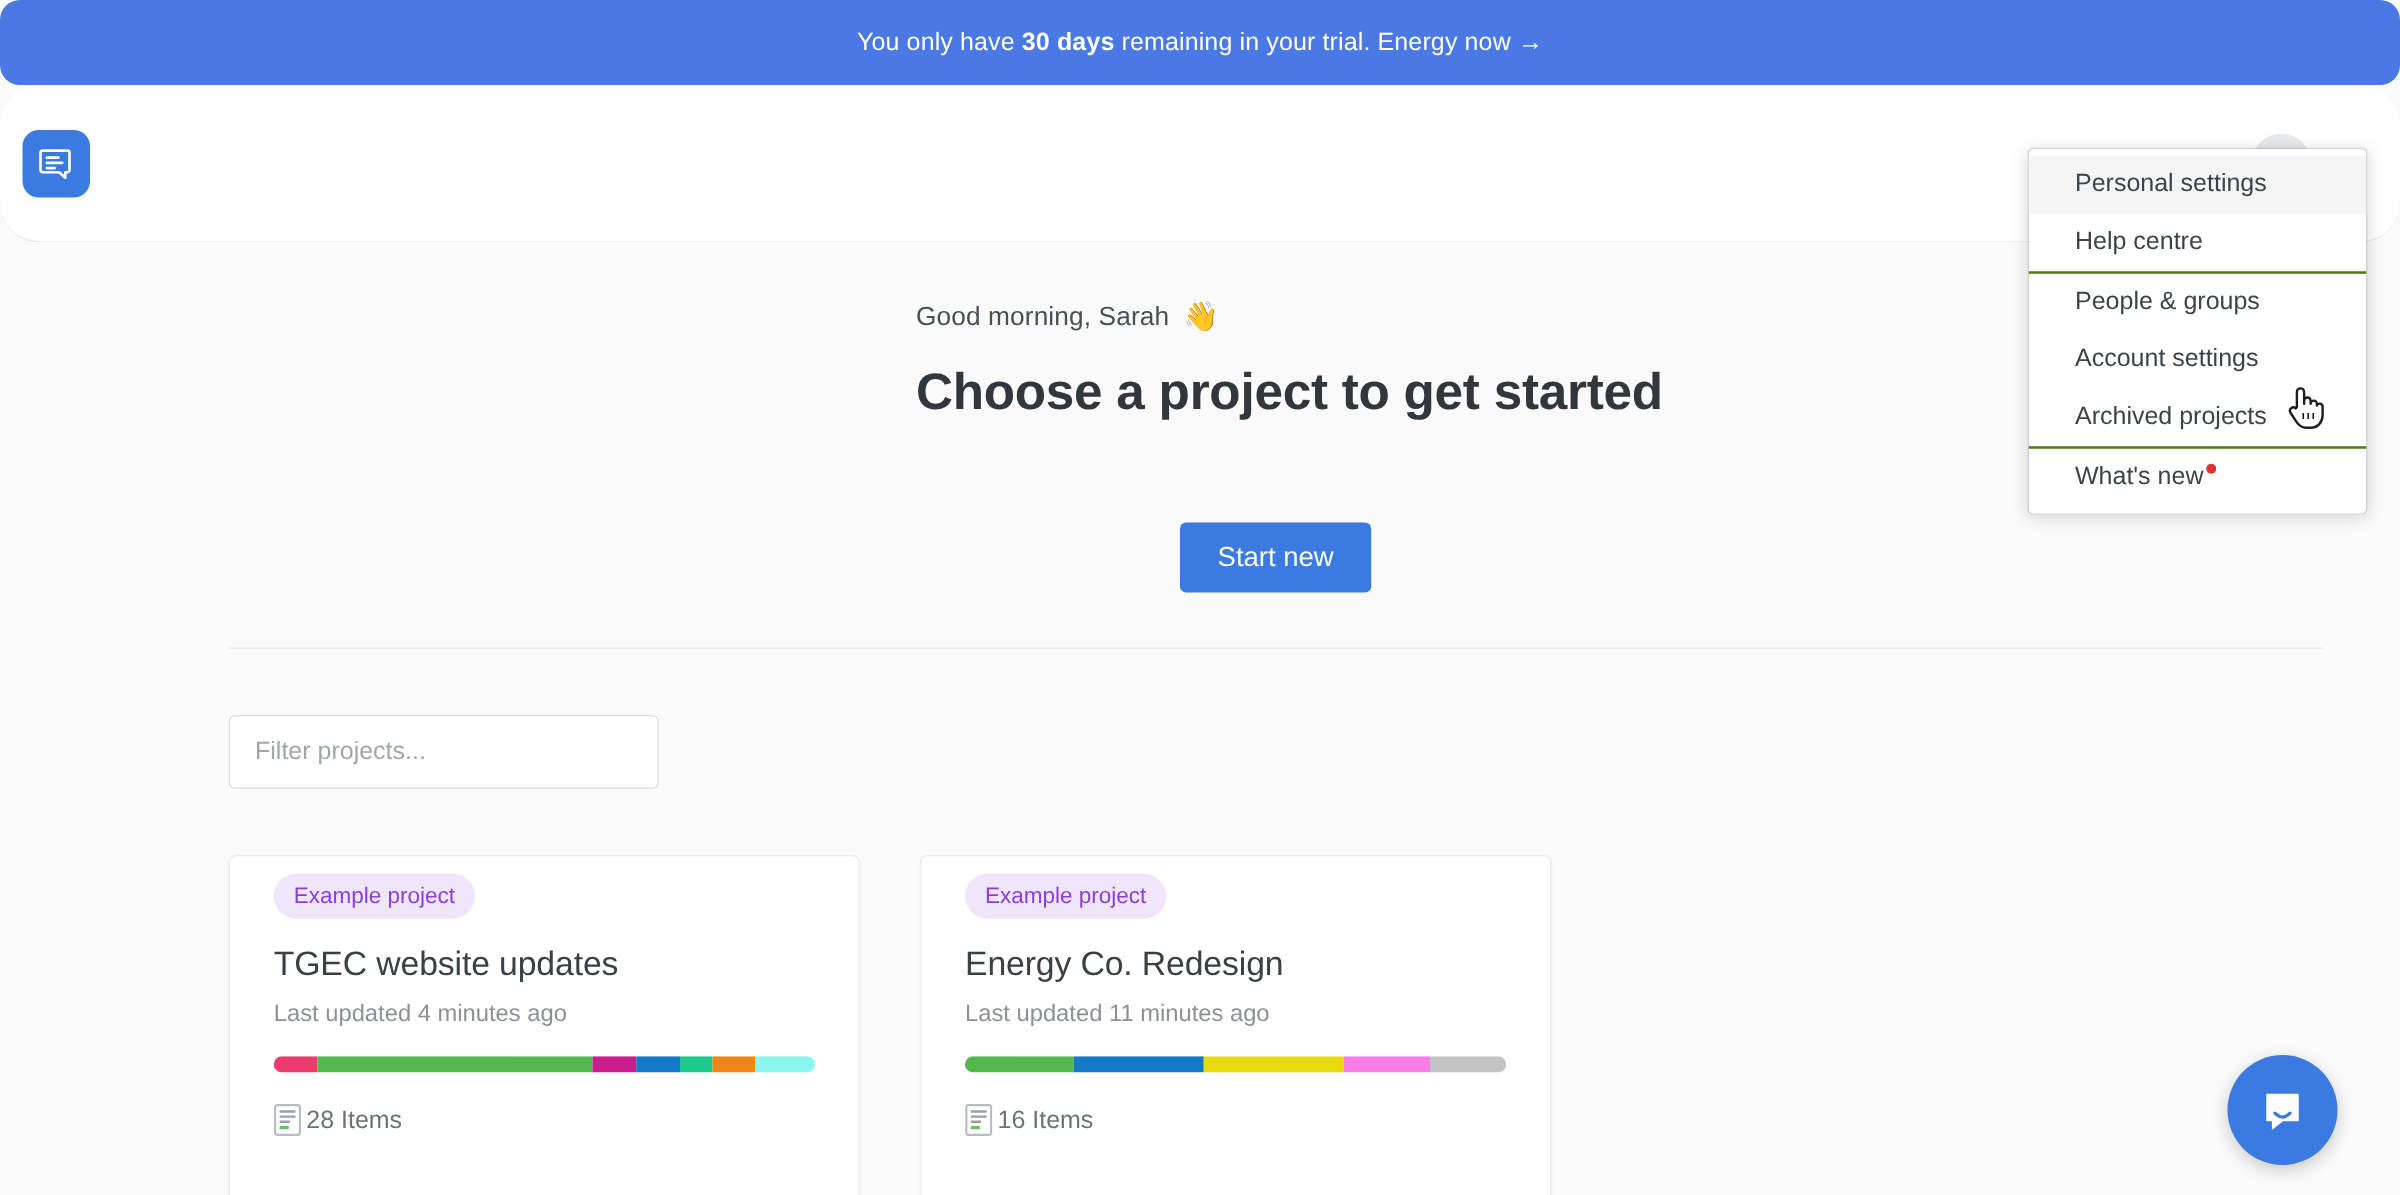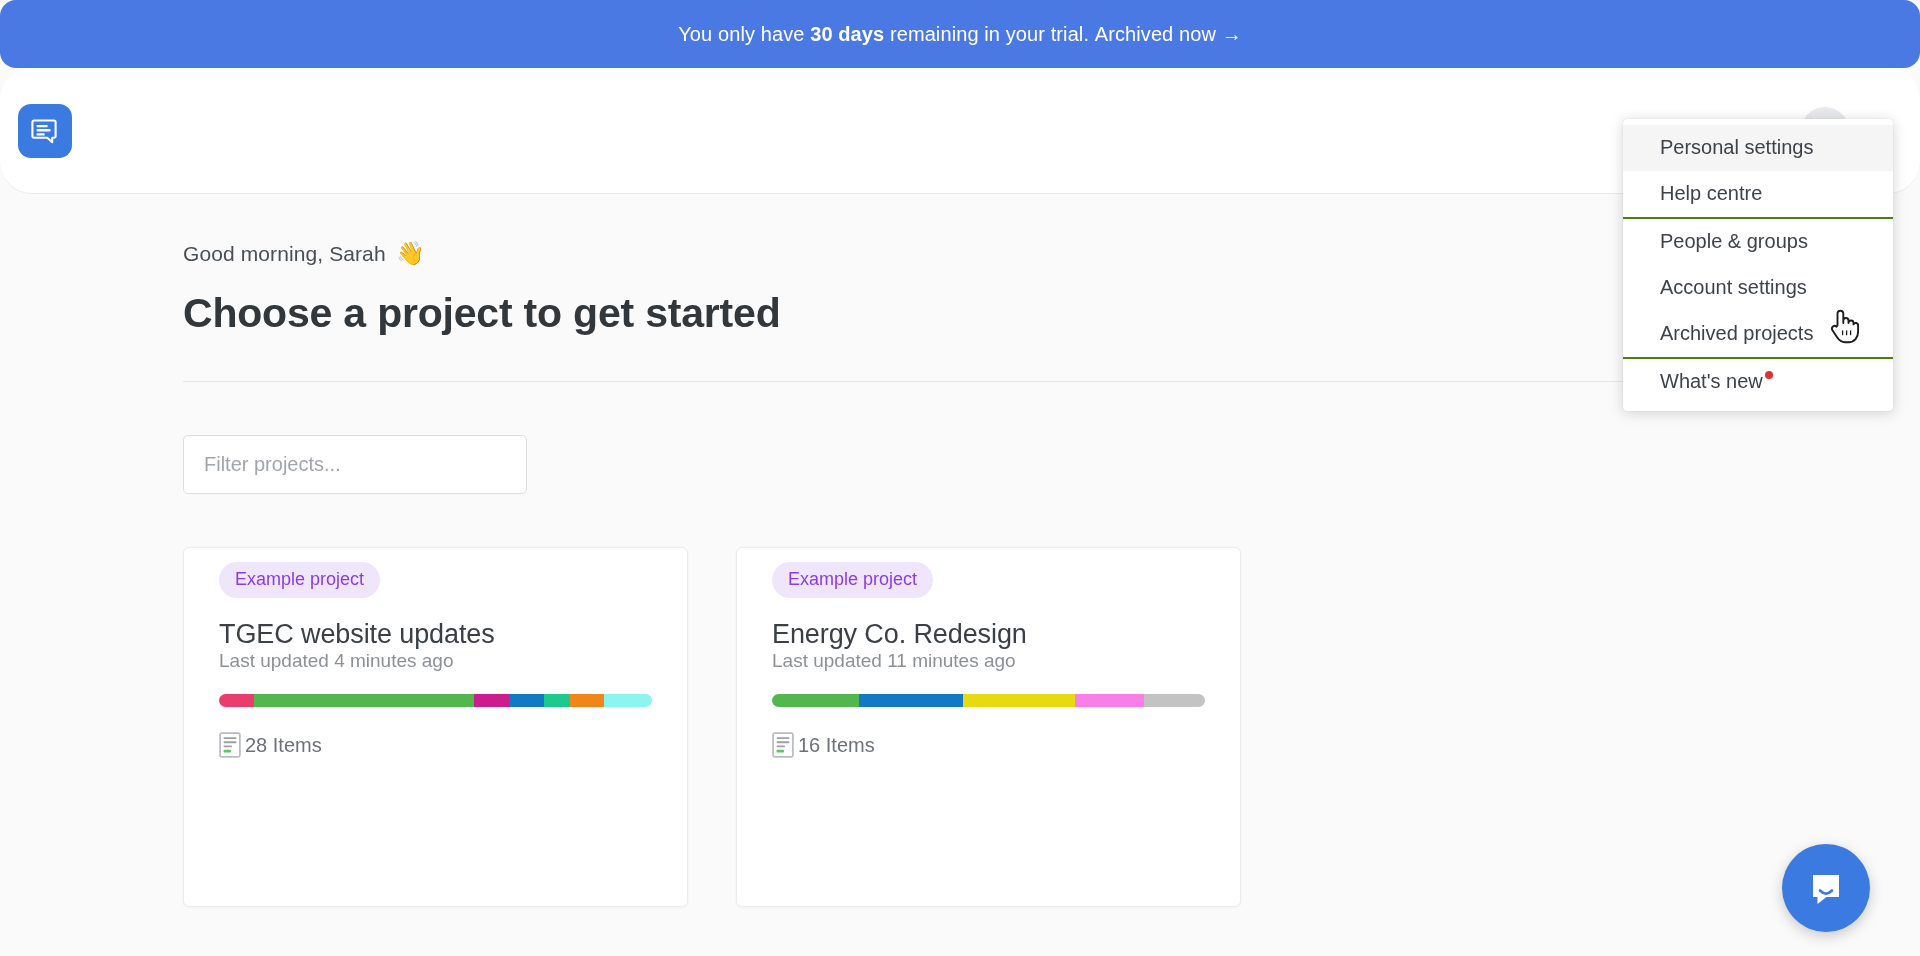--- a/index.html
+++ b/index.html
@@ -159,22 +159,23 @@
     background: #fafafa;
     overflow: hidden;
   }
 
   .content-inner {
     padding: 0 40px 0 183px;
   }
 
   .greeting-row {
     display: flex;
-    align-items: flex-start;
+    align-items: center;
     justify-content: space-between;
+    flex-direction: column;
   }
 
   .greeting-block { padding-top: 46px; }
 
   .greeting {
     font-size: 21px;
     color: #4a4f55;
     letter-spacing: 0.1px;
     display: flex;
     align-items: center;
@@ -254,20 +255,21 @@
   }
 
   .card-title {
     margin-top: 21px;
     font-size: 27px;
     color: #3b4046;
     letter-spacing: -0.1px;
   }
 
   .card-updated {
+    margin-top: 14px;
     font-size: 19px;
     color: #8d9196;
   }
 
   .progress-bar {
     margin-top: 22px;
     height: 13px;
     border-radius: 7px;
     overflow: hidden;
     display: flex;
@@ -302,21 +304,21 @@
     z-index: 40;
   }
 </style>
 </head>
 <body>
 
 <div class="trial-banner">
   <span class="banner-text">You only have </span>
     <span class="banner-strong">30 days</span>
     <span class="banner-text"> remaining in your trial. </span>
-    <span class="banner-link">Archived now →</span>
+    <span class="banner-link">Energy now →</span>
 </div>
 
 <div class="app-header">
 
   <div class="logo-mark">
     <svg width="30" height="30" viewBox="0 0 30 30" aria-hidden="true">
       <path d="M4 4.5 H24 A1.6 1.6 0 0 1 25.6 6.1 V20.2 A1.6 1.6 0 0 1 24 21.8 H22.2 V26.2 L17.3 21.8 H4 A1.6 1.6 0 0 1 2.4 20.2 V6.1 A1.6 1.6 0 0 1 4 4.5 Z" fill="none" stroke="#ffffff" stroke-width="2.1" stroke-linejoin="round"></path>
       <rect x="6.6" y="8.9" width="11" height="2.3" rx="0.6" fill="#ffffff"></rect>
       <rect x="6.6" y="13.1" width="14" height="2.3" rx="0.6" fill="#ffffff"></rect>
       <rect x="6.6" y="17.3" width="8" height="2.3" rx="0.6" fill="#ffffff"></rect>

